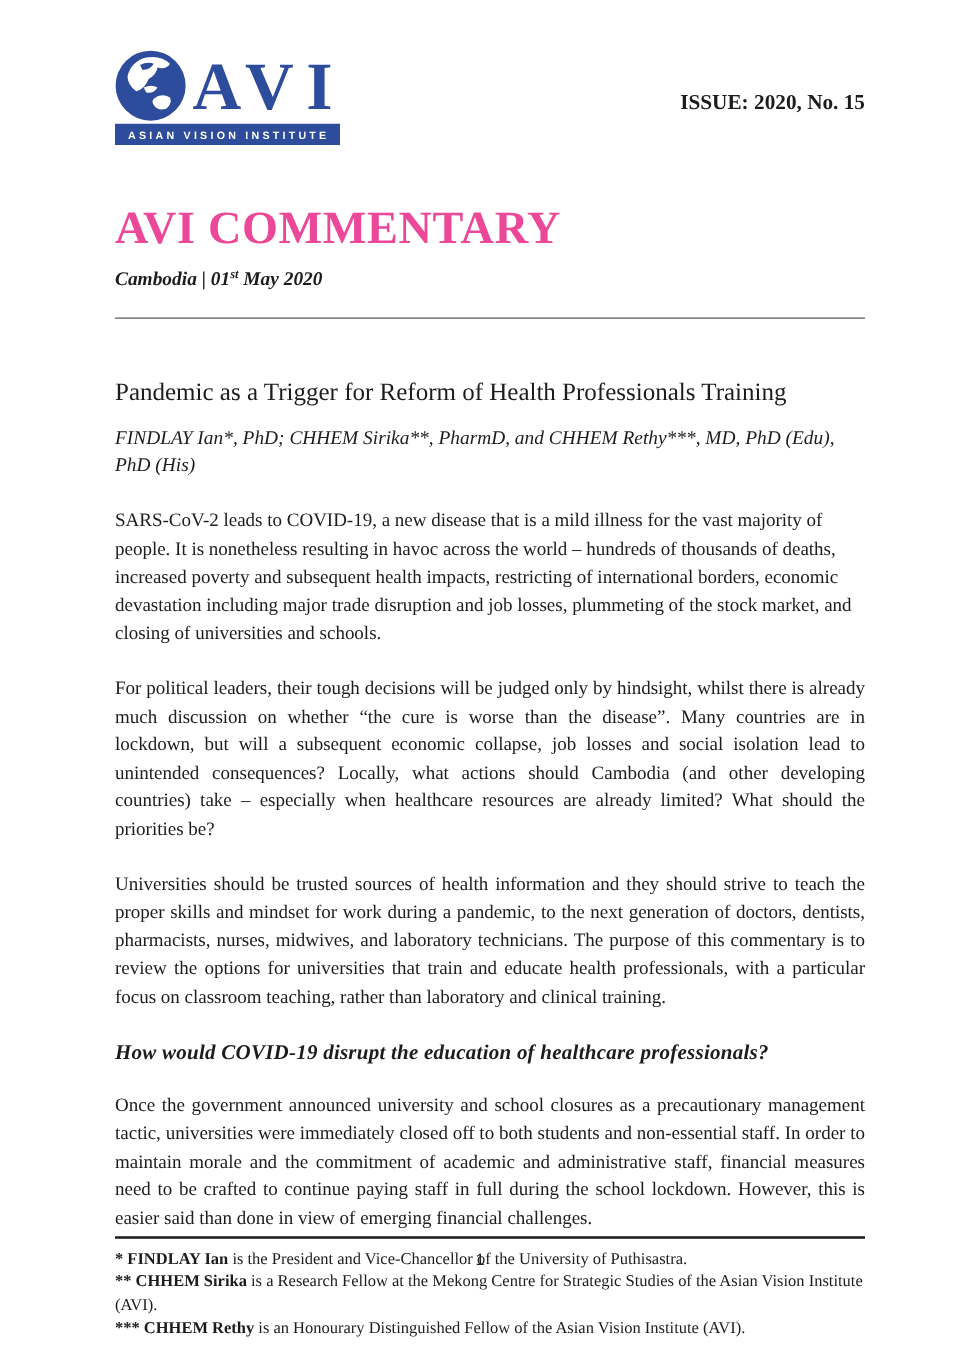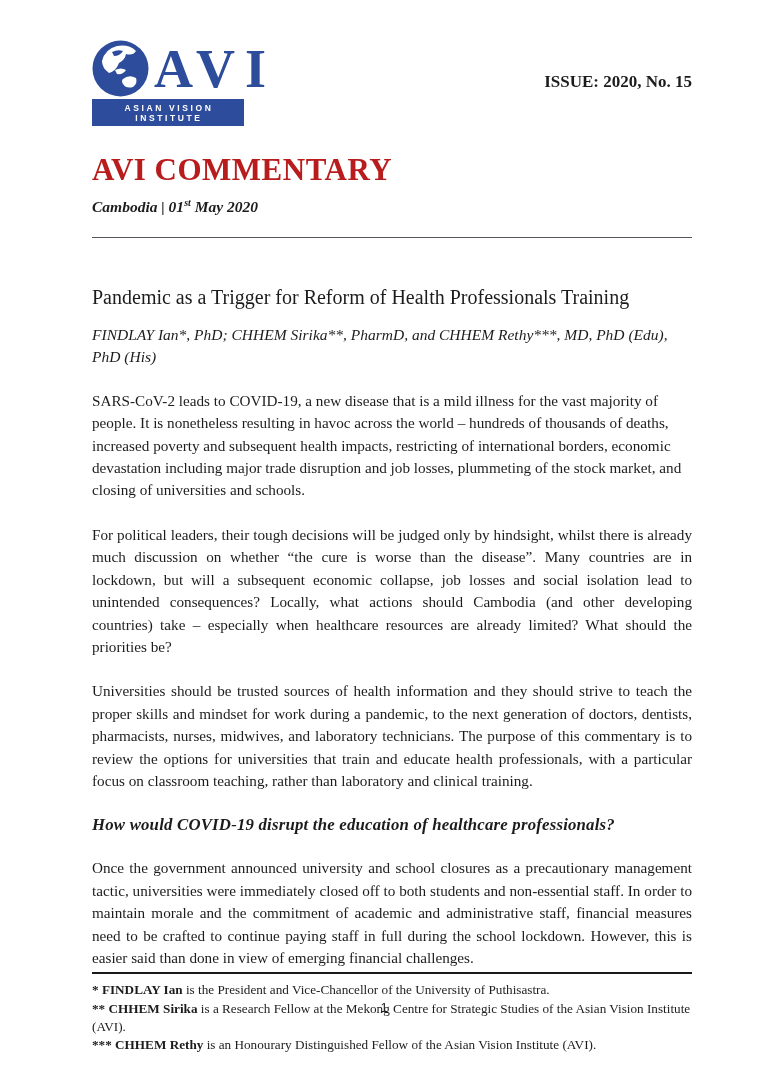--- a/index.html
+++ b/index.html
@@ -17,35 +17,35 @@
   .masthead { display: flex; justify-content: space-between; align-items: flex-start; }
   .logo { display: inline-block; }
   .logo-top { display: flex; align-items: center; }
   .logo-globe { width: 57px; height: 57px; display: block; }
   .logo-acronym {
     font-family: "Liberation Serif", serif;
     font-size: 54px; font-weight: bold; color: #2d4c9b;
     letter-spacing: 10px; line-height: 1; margin-left: 5px;
   }
   .logo-bar {
-    margin-top: 2px; width: 152px;
+    margin-top: 2px; width: 180px;
     background: #2d4c9b; color: #ffffff;
     font-family: "Liberation Sans", sans-serif;
     font-size: 8.5px; font-weight: bold; letter-spacing: 2.6px;
     text-align: center; padding: 4px 0 3px 2px;
   }
   .issue {
     margin-top: 32px;
     font-size: 17px; font-weight: bold; white-space: nowrap;
   }
 
   
   .pub-title {
-    margin-top: 27px;
-    font-size: 31px; font-weight: bold; color: #b91c1c;
+    margin-top: 47px;
+    font-size: 37px; font-weight: bold; color: #ec4899;
     letter-spacing: 0.5px; line-height: 1.1;
   }
   .dateline { margin-top: 10px; font-size: 15.5px; font-weight: bold; font-style: italic; }
   .dateline sup { font-size: 10px; vertical-align: super; }
   .header-rule {
     margin-top: 21px; height: 0;
     border-top: 1.5px solid #55555f;
   }
 
   

